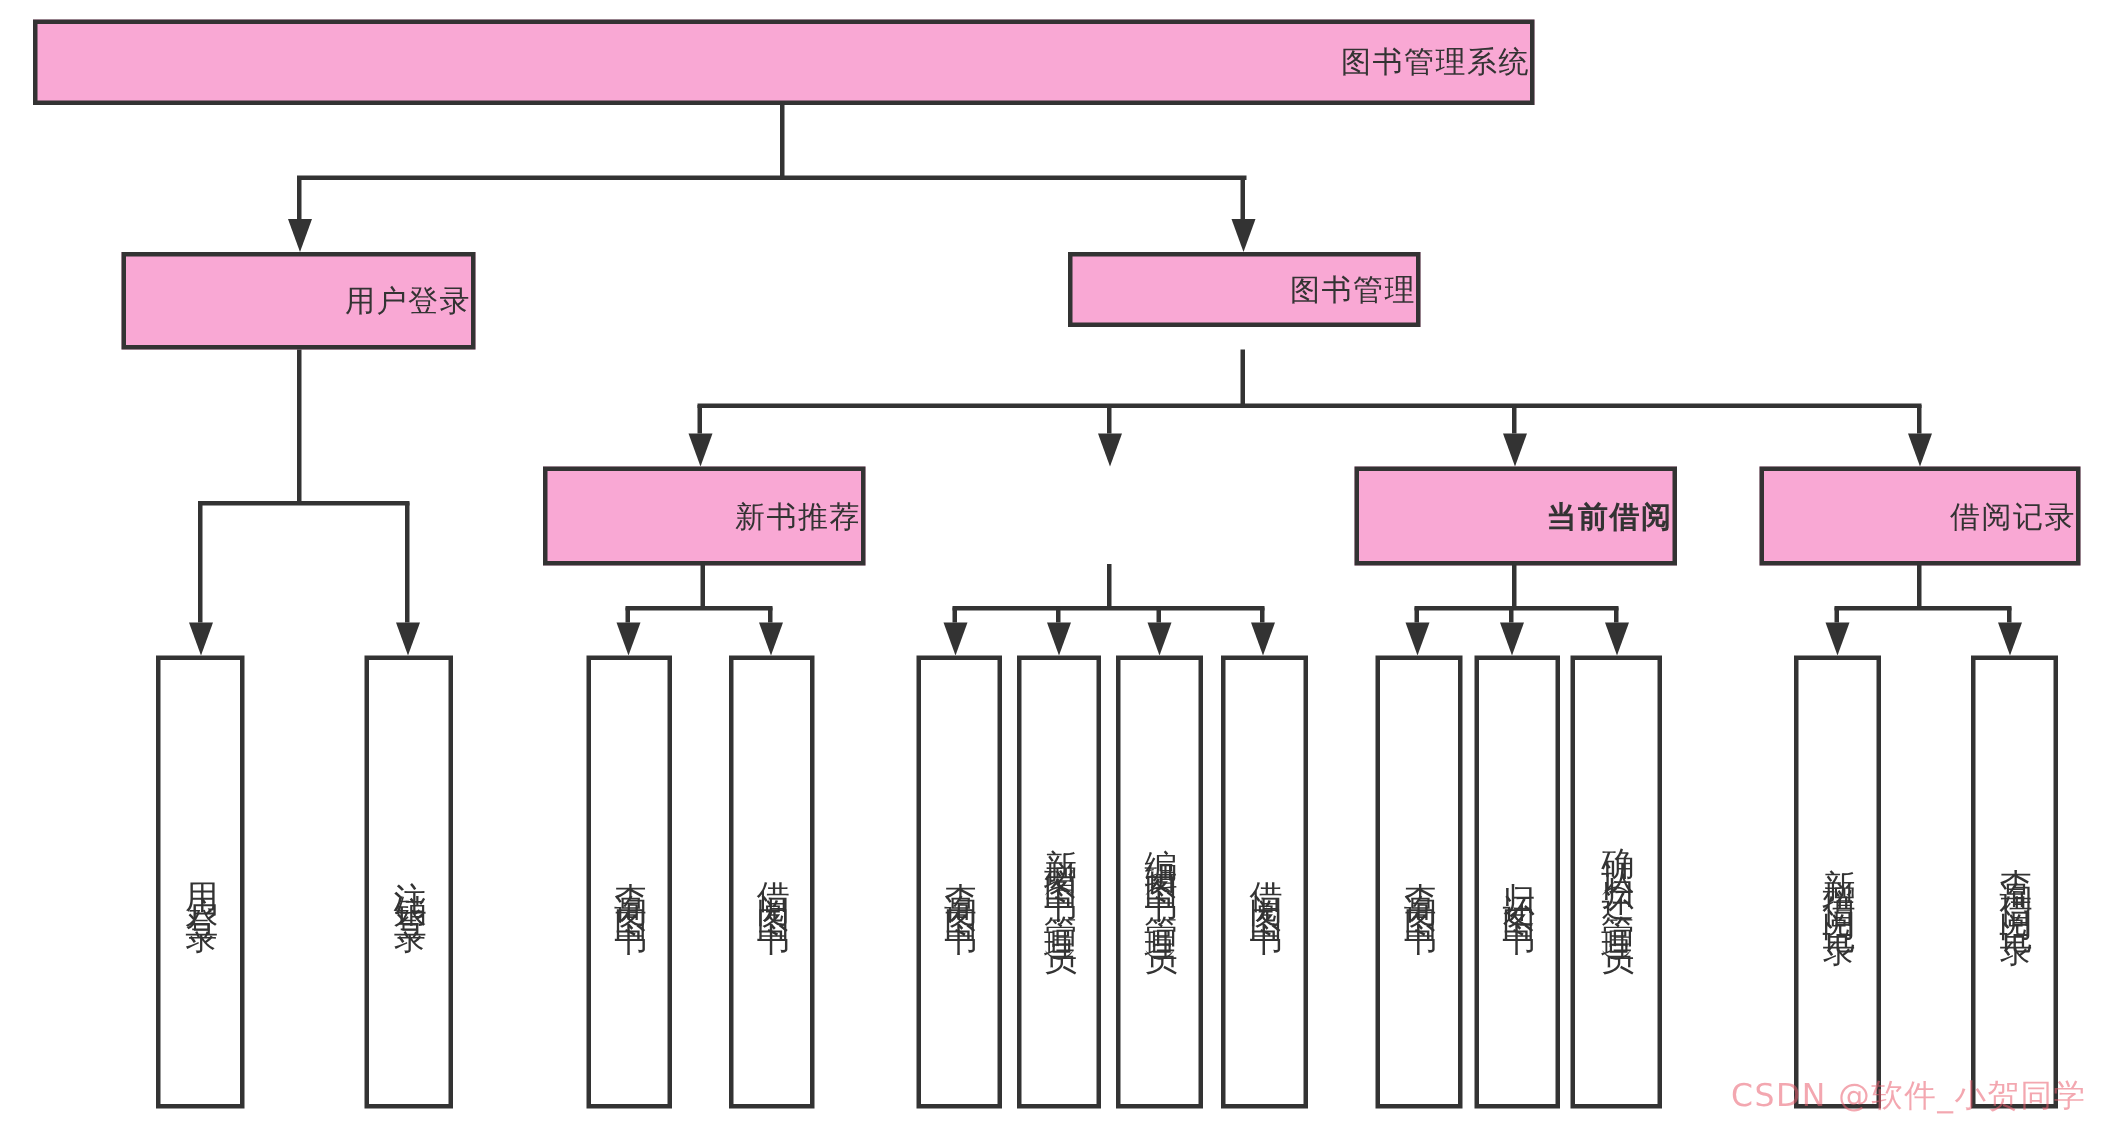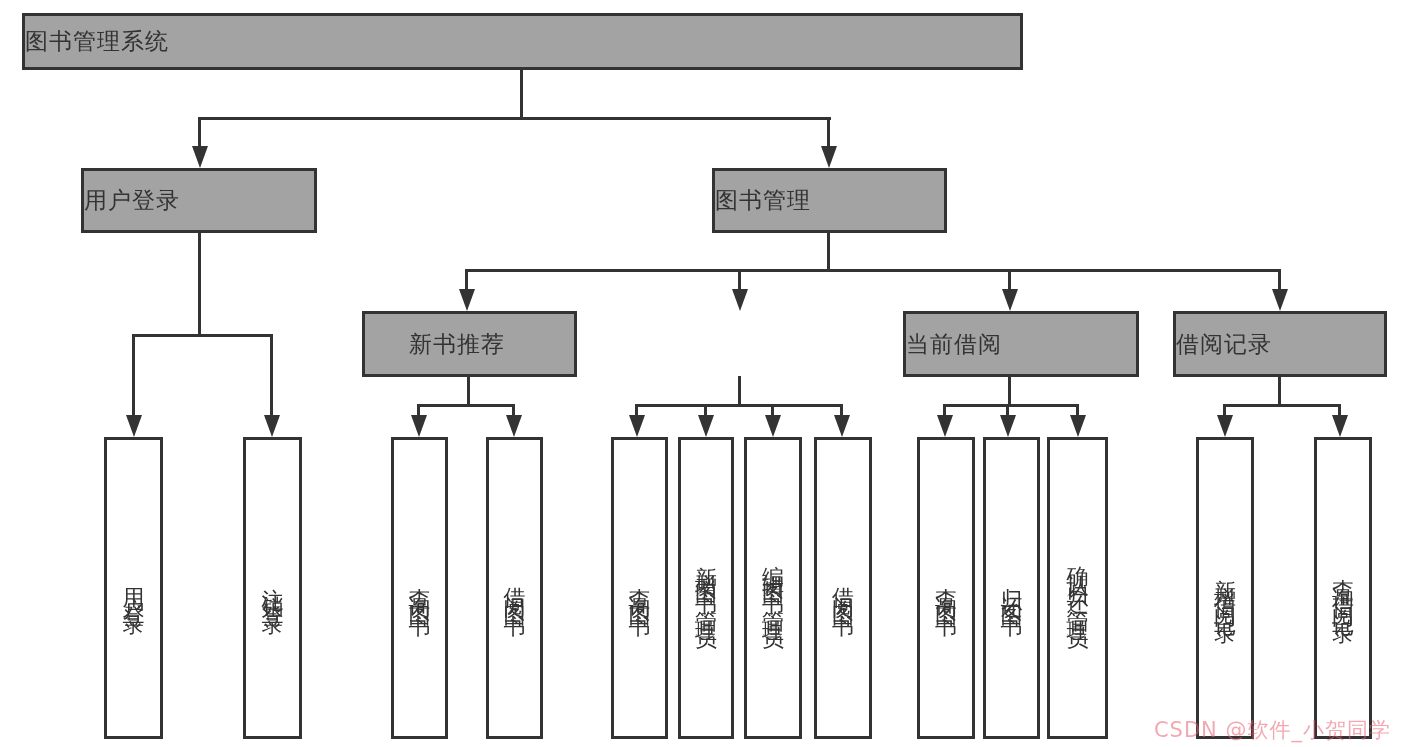--- a/index.html
+++ b/index.html
@@ -17,26 +17,26 @@
     width: 1405px;
     height: 747px;
     background: var(--background);
     overflow: hidden;
   }
 
   
   .box {
     position: absolute;
     border: 3px solid var(--line);
-    background: #a3a3a3;
+    background: #f9a8d4;
     display: flex;
     align-items: center;
-    justify-content: flex-start;
+    justify-content: flex-end;
     color: var(--text);
-    font-size: 23px;
+    font-size: 20px;
     letter-spacing: 1px;
     white-space: nowrap;
   }
 
   
   .vbox {
     position: absolute;
     border: 3px solid var(--line);
     background: #fff;
     display: flex;
@@ -100,40 +100,40 @@
   </div>
 
   <div class="vline" style="left:520px; top:68px; height:51px;"></div>
   <div class="hline" style="left:198px; top:117px; width:633px;"></div>
   <div class="arrow" style="left:198px; top:118px; height:28px;"></div>
   <div class="arrow" style="left:827px; top:118px; height:28px;"></div>
 
   <div class="box" style="left:81px; top:168px; width:236px; height:65px;">
     <span>用户登录</span>
   </div>
-  <div class="box" style="left:712px; top:168px; width:235px; height:65px;">
+  <div class="box" style="left:712px; top:168px; width:235px; height:50px;">
     <span>图书管理</span>
   </div>
 
   <div class="vline" style="left:198px; top:233px; height:103px;"></div>
   <div class="hline" style="left:132px; top:334px; width:141px;"></div>
   <div class="arrow" style="left:132px; top:335px; height:80px;"></div>
   <div class="arrow" style="left:270px; top:335px; height:80px;"></div>
 
   <div class="vline" style="left:827px; top:233px; height:38px;"></div>
   <div class="hline" style="left:465px; top:269px; width:816px;"></div>
   <div class="arrow" style="left:465px; top:270px; height:19px;"></div>
   <div class="arrow" style="left:738px; top:270px; height:19px;"></div>
   <div class="arrow" style="left:1008px; top:270px; height:19px;"></div>
   <div class="arrow" style="left:1278px; top:270px; height:19px;"></div>
 
   <div class="box" style="left:362px; top:311px; width:215px; height:66px;padding-left:44px;">
     <span>新书推荐</span>
   </div>
-  <div class="box" style="left:903px; top:311px; width:236px; height:66px;">
+  <div class="box" style="left:903px; top:311px; width:215px; height:66px;font-weight:bold;">
     <span>当前借阅</span>
   </div>
   <div class="box" style="left:1173px; top:311px; width:214px; height:66px;">
     <span>借阅记录</span>
   </div>
 
   <div class="vline" style="left:467px; top:376px; height:30px;"></div>
   <div class="hline" style="left:417px; top:404px; width:98px;"></div>
   <div class="arrow" style="left:417px; top:405px; height:10px;"></div>
   <div class="arrow" style="left:512px; top:405px; height:10px;"></div>

